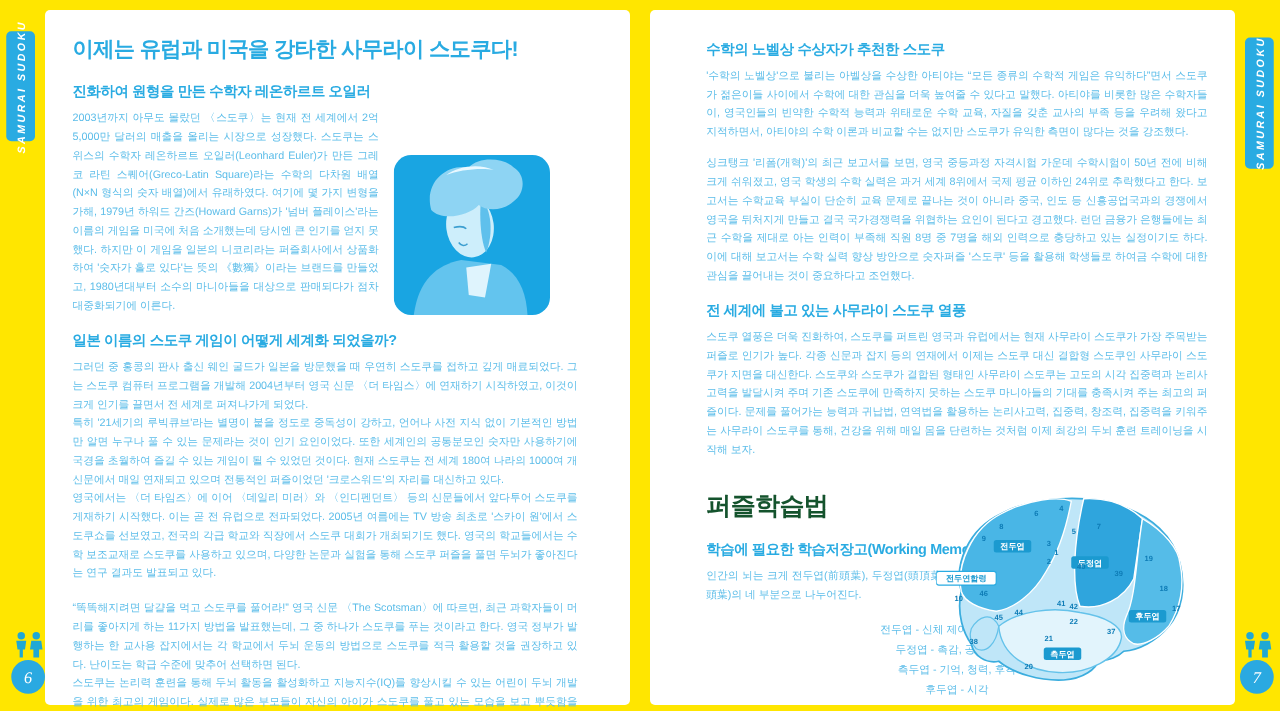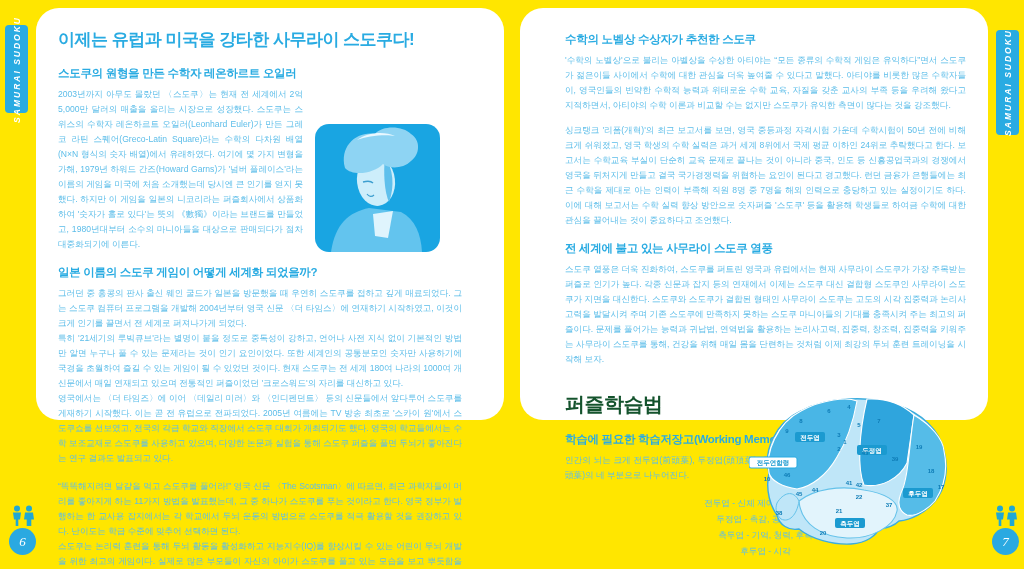--- a/index.html
+++ b/index.html
@@ -1,18 +1,18 @@
 <!DOCTYPE html>
 <html><head>
 <meta charset="utf-8">
 <style>
   html,body{margin:0;padding:0}
   body{width:1024px;height:569px;background:#ffe600;position:relative;overflow:hidden;
        font-family:"Liberation Sans",sans-serif;}
-  .page{position:absolute;top:8px;height:412px;width:468px;background:#ffffff;border-radius:23px;box-sizing:border-box;}
+  .page{position:absolute;top:8px;height:556px;width:468px;background:#ffffff;border-radius:4px;box-sizing:border-box;}
   .page-left{left:36px;padding:20px 42px 0 22px;}
   .page-right{left:520px;padding:24px 22px 16px 45px;}
 
   
   .tab{position:absolute;width:23px;background:#29abe2;border-radius:4px;display:flex;align-items:center;justify-content:center;}
   .tab-left{left:5px;top:25px;height:88px;}
   .tab-right{left:996px;top:30px;height:105px;}
   .tab span{writing-mode:vertical-rl;transform:rotate(180deg);color:#ffffff;font-style:italic;
             font-size:8.5px;letter-spacing:2px;white-space:nowrap;font-weight:bold;}
 
@@ -58,21 +58,21 @@
 </div>
 
 <div class="tab tab-right">
   <span>SAMURAI SUDOKU</span>
 </div>
 
 <div class="page page-left">
   <h1>이제는 유럽과 미국을 강타한 사무라이 스도쿠다!</h1>
 
   <section>
-    <h2>스도쿠의 원형을 만든 수학자 레온하르트 오일러</h2>
+    <h2>진화하여 원형을 만든 수학자 레온하르트 오일러</h2>
     <div class="s1-row">
       <p class="s1-text">2003년까지 아무도 몰랐던 〈스도쿠〉는 현재 전 세계에서 2억 5,000만 달러의 매출을 올리는 시장으로 성장했다. 스도쿠는 스위스의 수학자 레온하르트 오일러(Leonhard Euler)가 만든 그레코 라틴 스퀘어(Greco-Latin Square)라는 수학의 다차원 배열(N×N 형식의 숫자 배열)에서 유래하였다. 여기에 몇 가지 변형을 가해, 1979년 하워드 간즈(Howard Garns)가 '넘버 플레이스'라는 이름의 게임을 미국에 처음 소개했는데 당시엔 큰 인기를 얻지 못했다. 하지만 이 게임을 일본의 니코리라는 퍼즐회사에서 상품화하여 '숫자가 홀로 있다'는 뜻의 《數獨》이라는 브랜드를 만들었고, 1980년대부터 소수의 마니아들을 대상으로 판매되다가 점차 대중화되기에 이른다.</p>
       <svg class="portrait" width="125" height="128" viewBox="0 0 125 128">
         <defs>
             <clipPath id="pclip">
               <rect x="0" y="0" width="125" height="128" rx="14"></rect>
             </clipPath>
           </defs>
         <g clip-path="url(#pclip)">
           <rect x="0" y="0" width="125" height="128" fill="#19a5e2"></rect>

